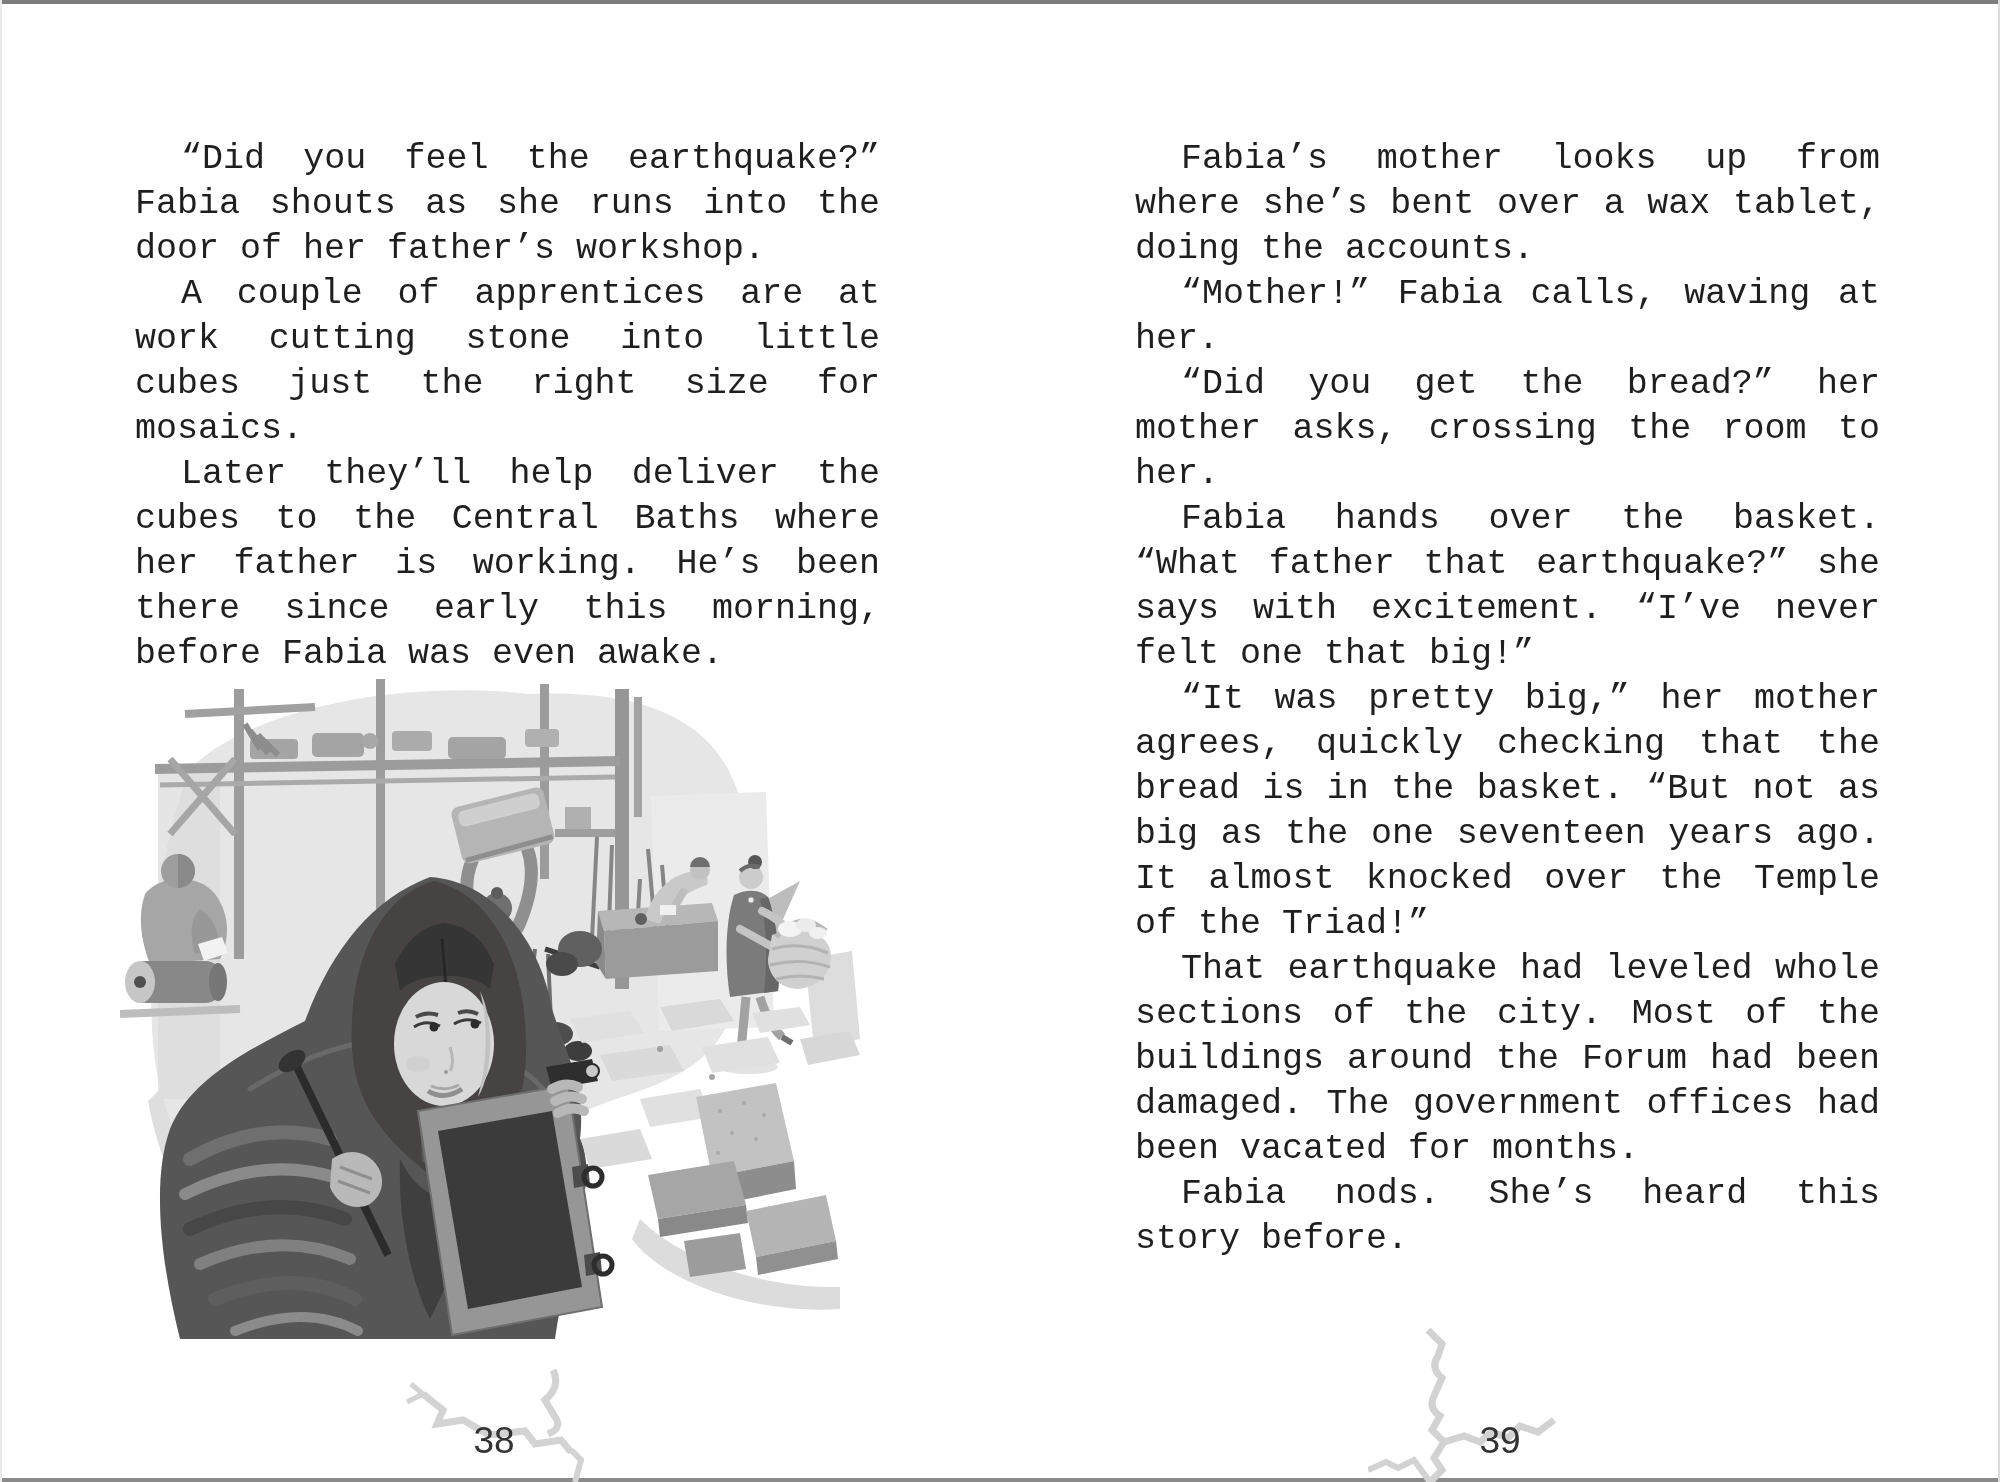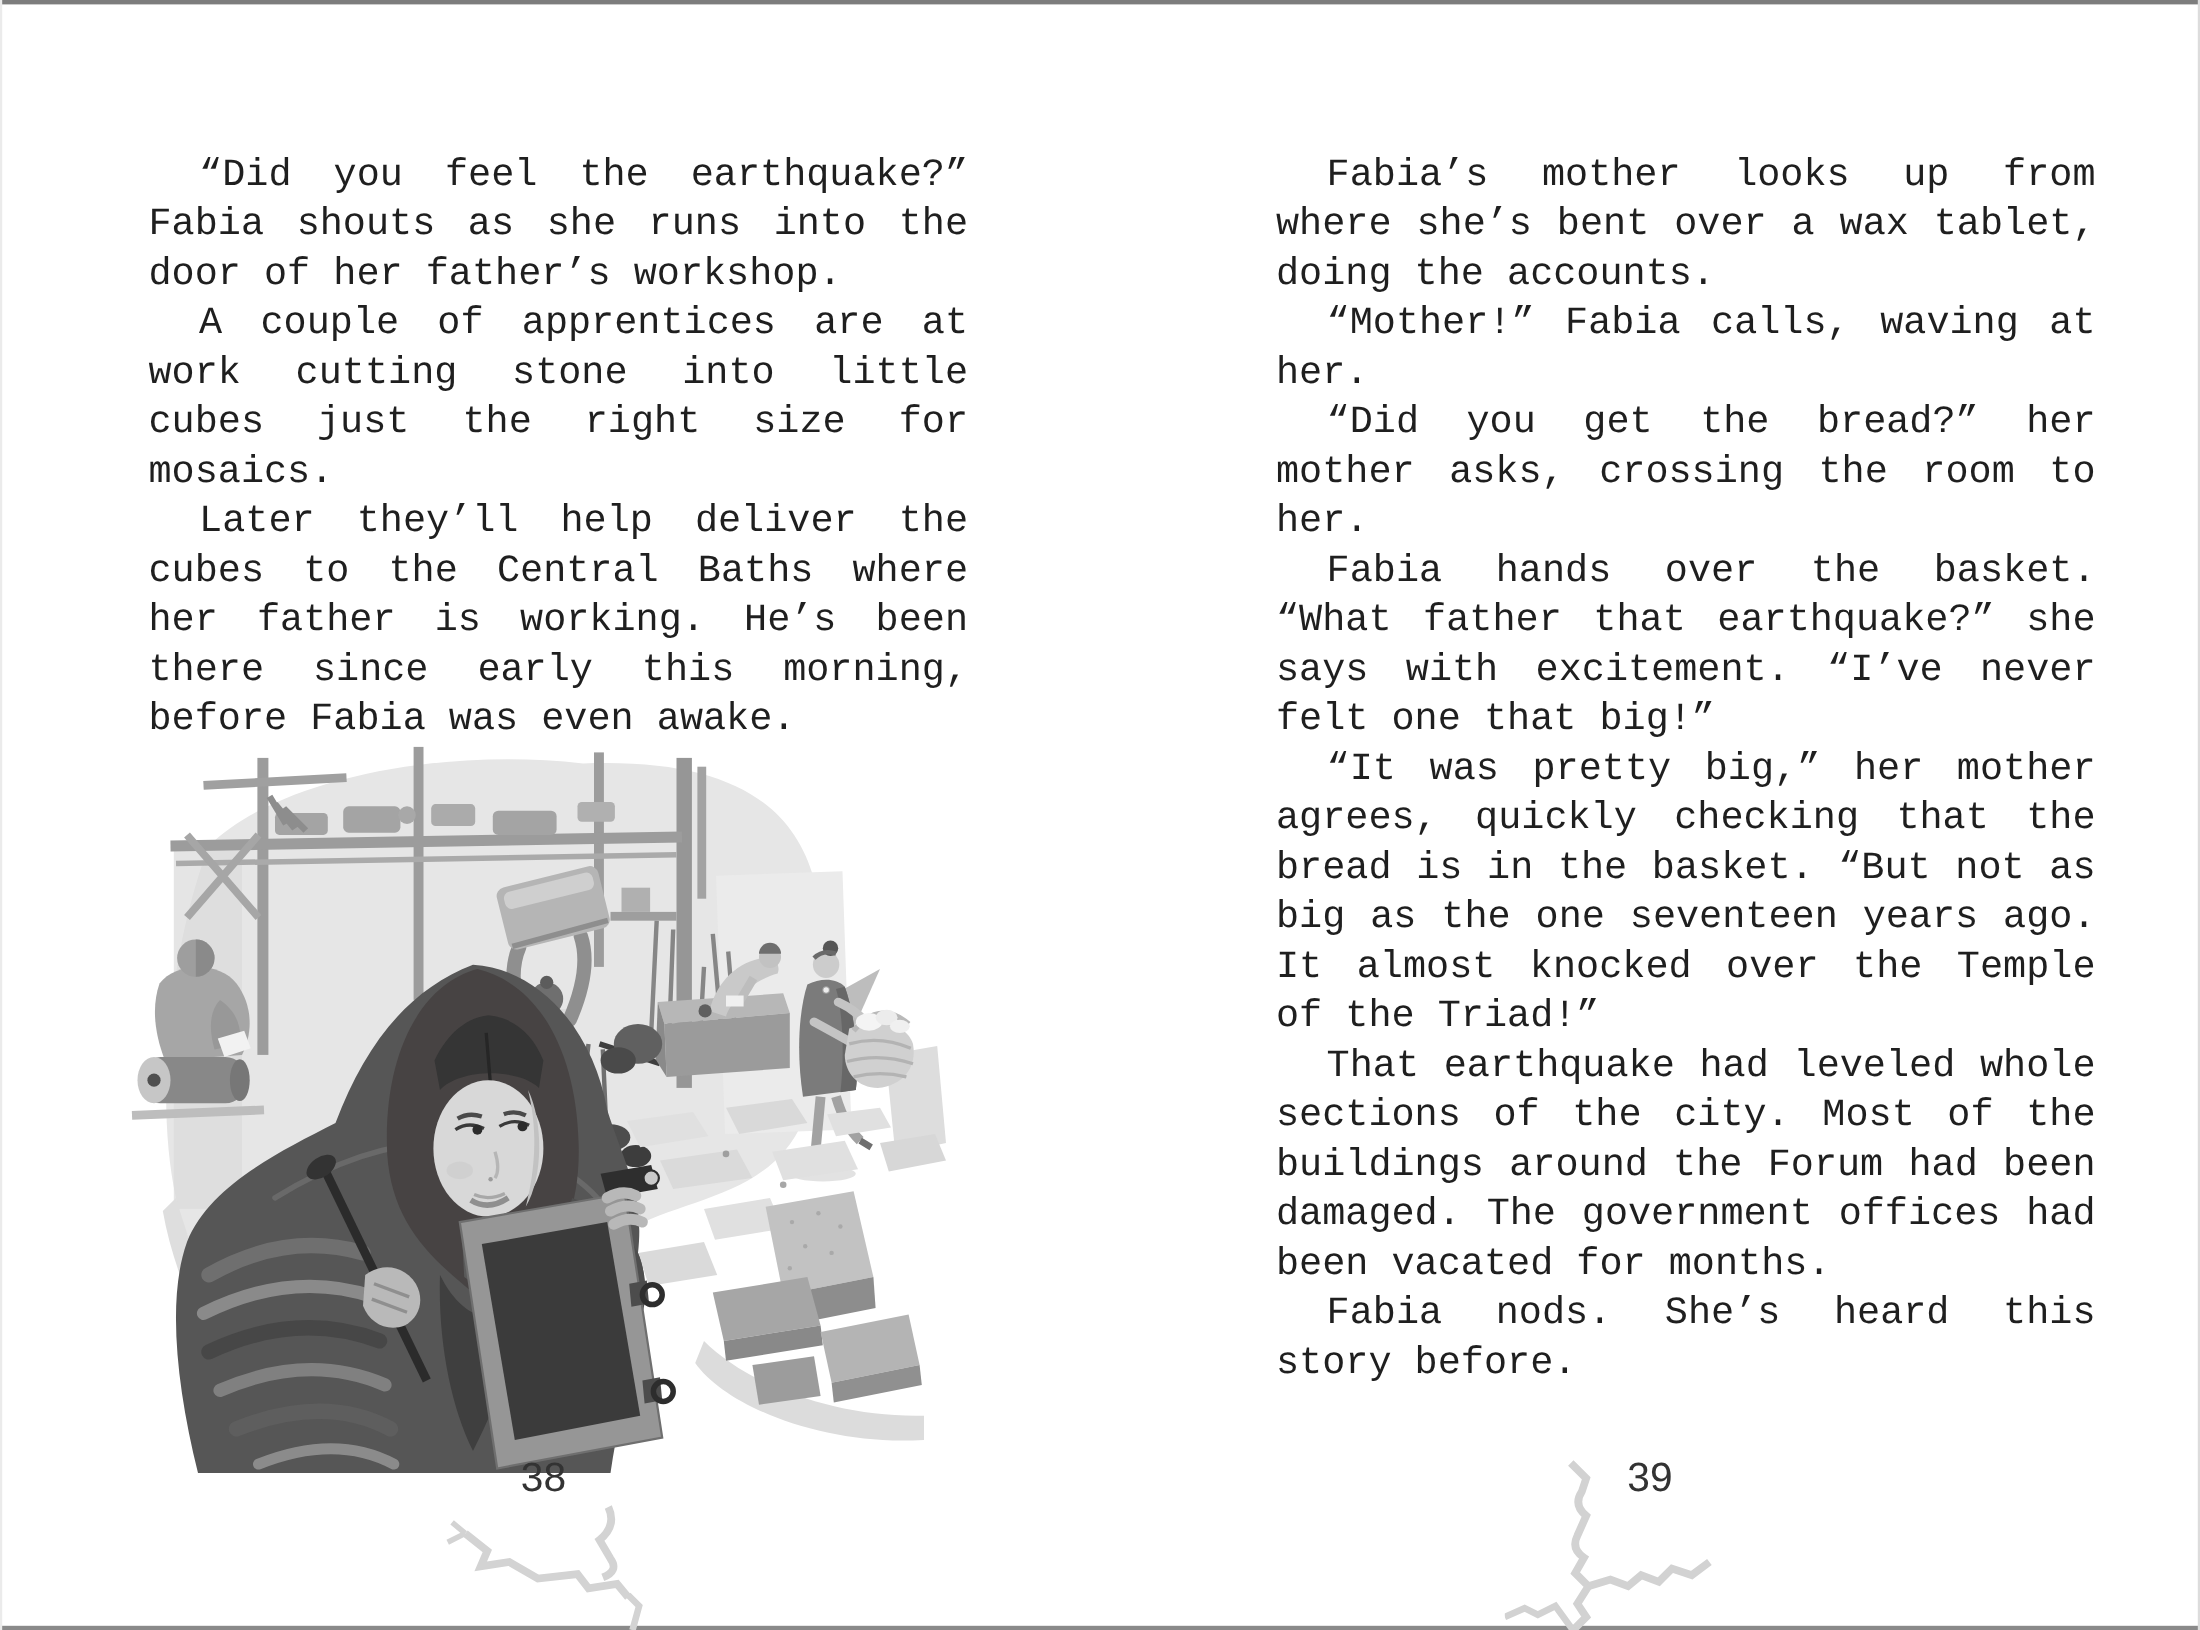--- a/index.html
+++ b/index.html
@@ -12,26 +12,26 @@
   .edge-bottom{position:absolute;bottom:0;left:0;right:0;height:4px;background:#8a8a8a;}
   .edge-left{position:absolute;top:0;bottom:0;left:0;width:2px;background:#ebebeb;}
   .edge-right{position:absolute;top:0;bottom:0;right:0;width:2px;background:#dcdcdc;}
 
   .text-block{
     position:absolute;top:137px;width:745px;
     font-size:35px;line-height:45px;text-align:justify;
   }
   .text-block p{margin:0;text-indent:46px;font-family:Liberation Mono, monospace;}
   .text-left{left:135px;}
-  .text-right{left:1160px;}
+  .text-right{left:1135px;}
 
   .illustration{position:absolute;left:100px;top:618px;width:780px;height:722px;}
 
   .page-number{
-    position:absolute;top:1322px;width:120px;text-align:center;
+    position:absolute;top:1420px;width:120px;text-align:center;
     font-family:"Liberation Sans","DejaVu Sans",sans-serif;
     font-size:37px;color:#333333;z-index:3;
   }
   .pn-left{left:434px;}
   .pn-right{left:1440px;text-align:center;}
 
   .crack{position:absolute;z-index:1;}
   .crack-left{left:385px;top:1332px;}
   .crack-right{left:1368px;top:1320px;}
 </style>

